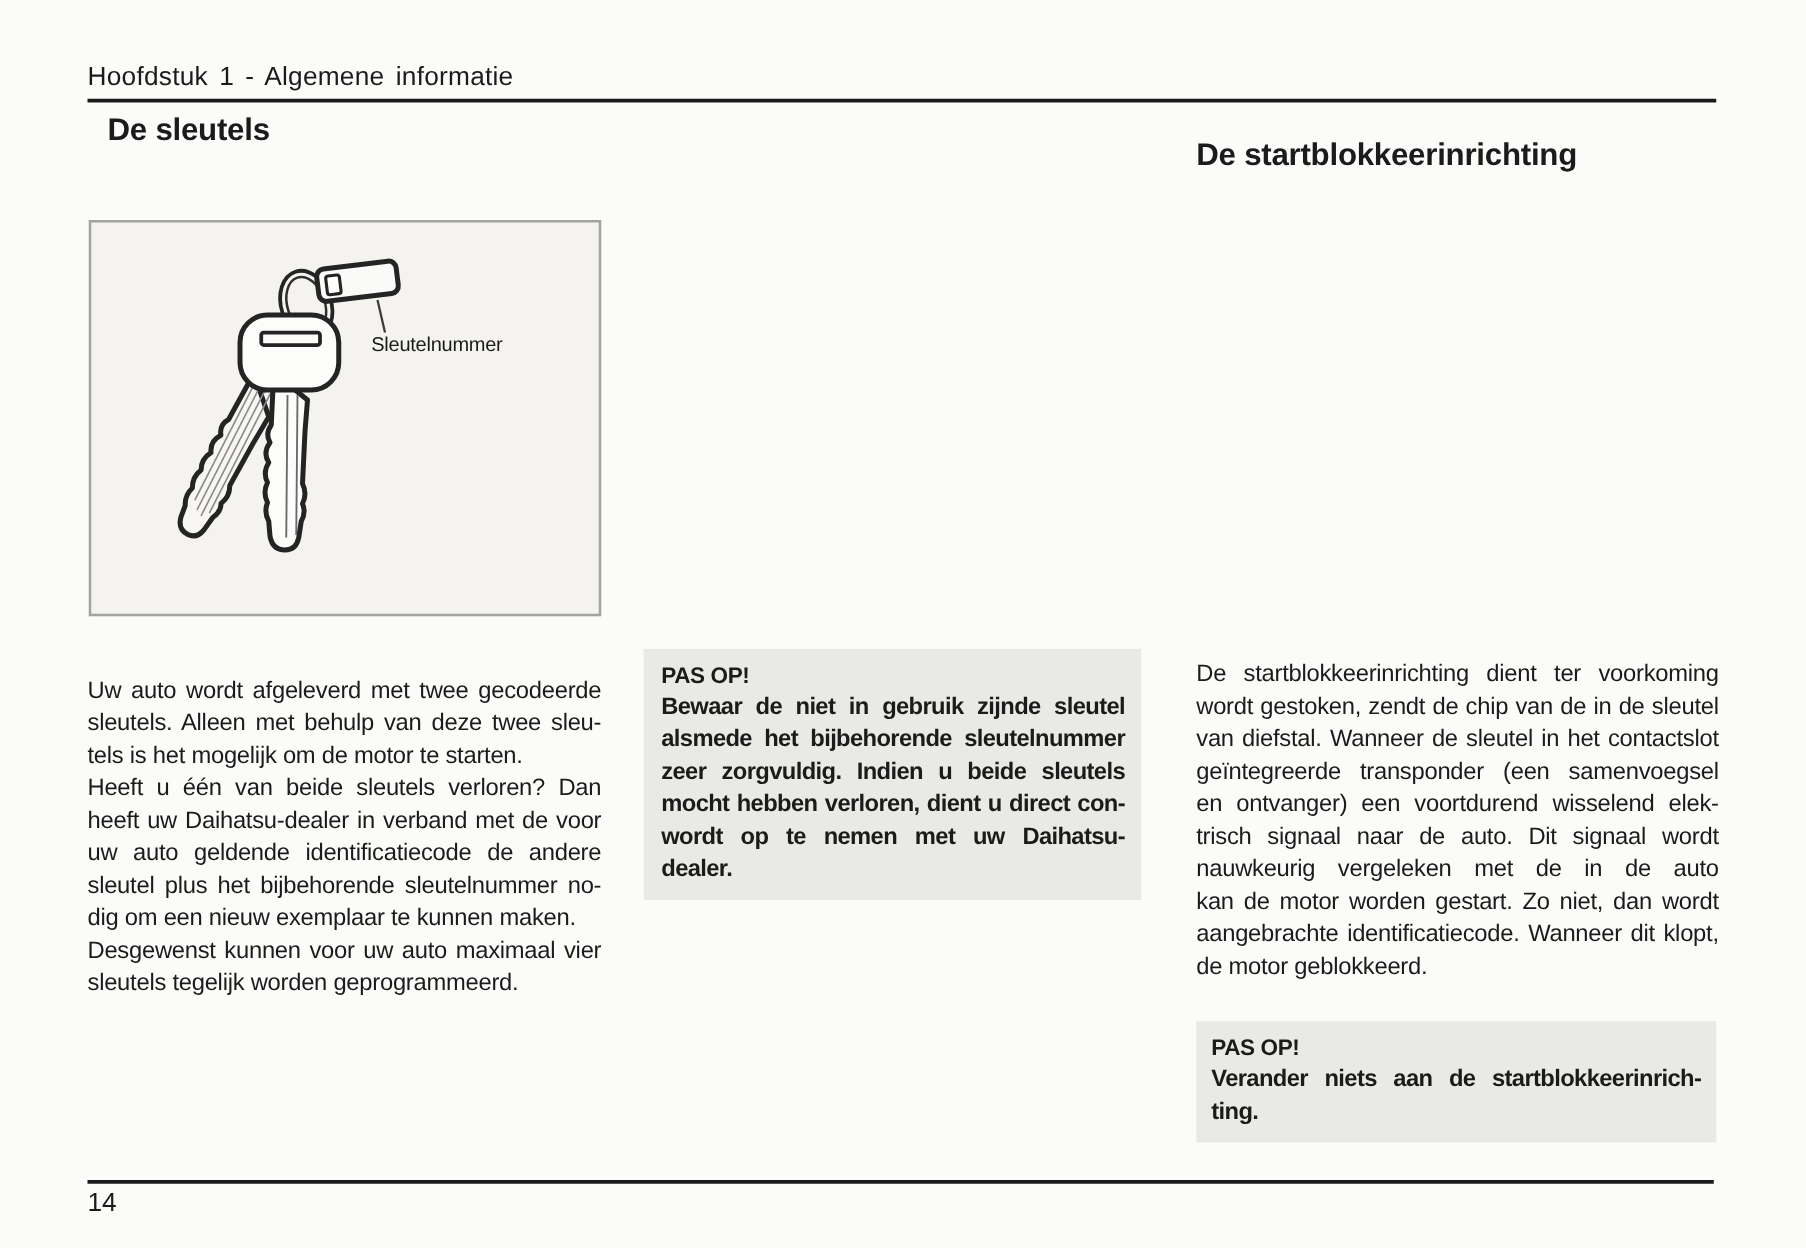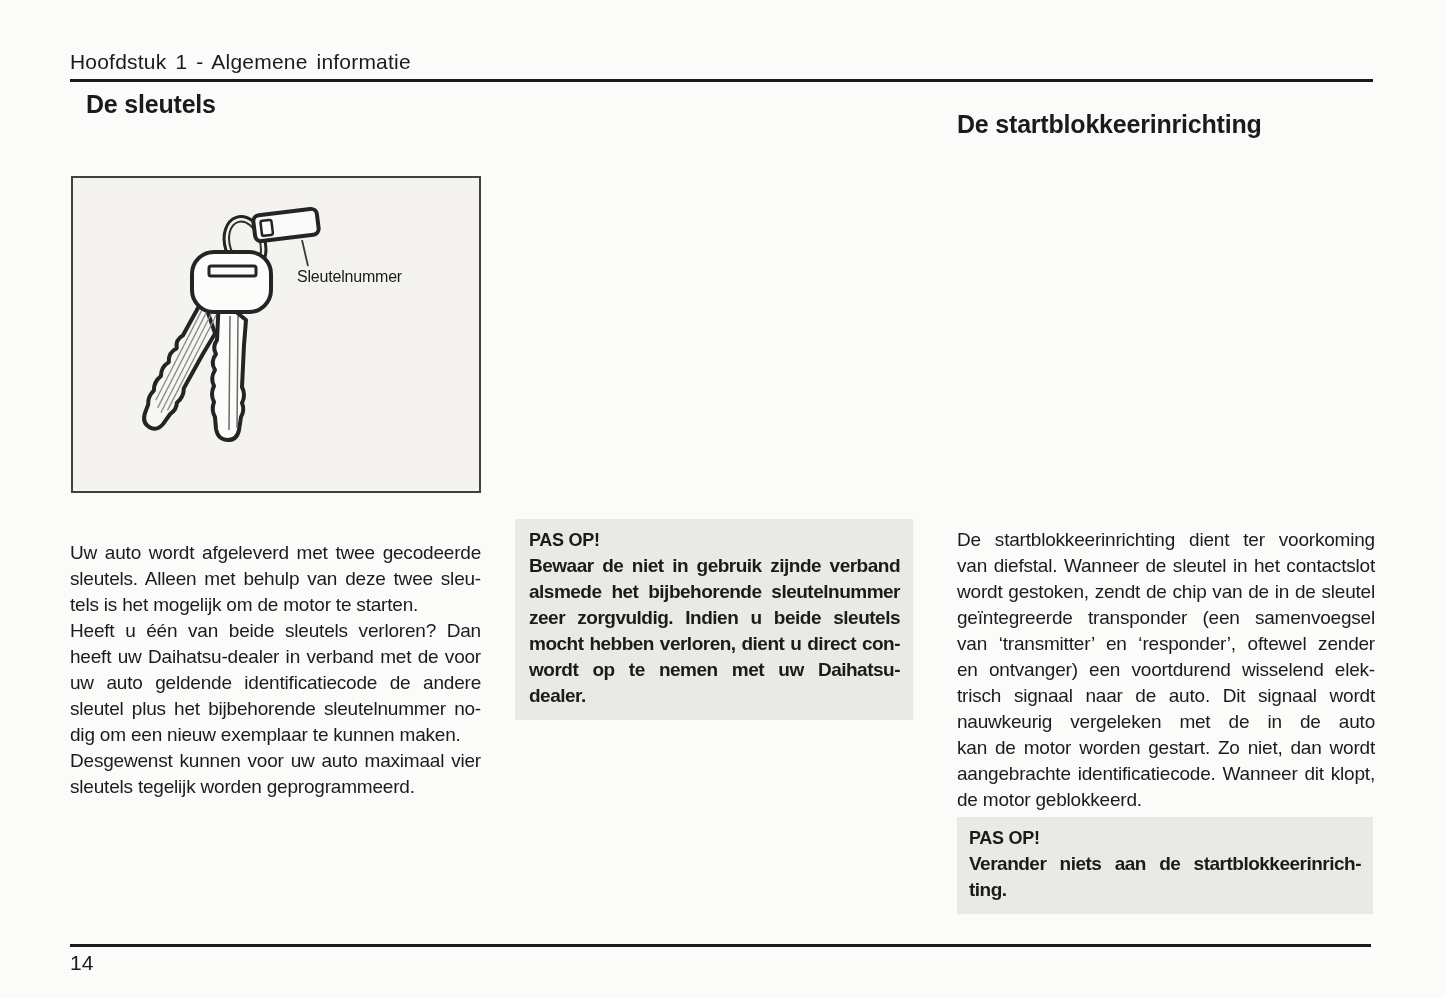--- a/index.html
+++ b/index.html
@@ -25,21 +25,21 @@
   .top-rule{left:70px;top:79px;width:1303px;height:3px;}
   .bottom-rule{left:70px;top:944px;width:1301px;height:3px;}
   .sec-title{
     position:absolute;top:90px;margin:0;
     font-size:25px;font-weight:700;letter-spacing:-0.2px;
   }
   .sec-title.t-left{left:70px;margin-left:16px;}
   .sec-title.t-right{left:957px;margin-top:20px;}
   .figure{
     position:absolute;left:71px;top:176px;width:406px;height:313px;
-    background:var(--figure-bg);border:2px solid #404040;
+    background:var(--figure-bg);border:2px solid #a3a3a3;
   }
   .figure svg{position:absolute;left:0;top:0;}
   .fig-label{
     position:absolute;left:224px;top:90px;
     font-size:16px;letter-spacing:-0.2px;white-space:nowrap;
   }
   .textcol{position:absolute;}
   .col-left{left:70px;top:540px;width:411px;}
   .col-right{left:957px;top:527px;width:418px;}
   .warnbox{
@@ -122,35 +122,34 @@
       </div>
       <div class="para">
         <div class="jline">Desgewenst kunnen voor uw auto maximaal vier</div>
         <div class="jline last">sleutels tegelijk worden geprogrammeerd.</div>
       </div>
     </div>
 
   <div class="warnbox warn-mid">
     <div class="warn-title">PAS OP!</div>
     <div>
-        <div class="jline">Bewaar de niet in gebruik zijnde verband</div>
+        <div class="jline">Bewaar de niet in gebruik zijnde sleutel</div>
         <div class="jline">alsmede het bijbehorende sleutelnummer</div>
         <div class="jline">zeer zorgvuldig. Indien u beide sleutels</div>
         <div class="jline">mocht hebben verloren, dient u direct con-</div>
         <div class="jline last">wordt op te nemen met uw Daihatsu-dealer.</div>
       </div>
   </div>
 
   <div class="textcol col-right">
       <div class="para">
         <div class="jline">De startblokkeerinrichting dient ter voorkoming</div>
+        <div class="jline">wordt gestoken, zendt de chip van de in de sleutel</div>
         <div class="jline">van diefstal. Wanneer de sleutel in het contactslot</div>
-        <div class="jline">wordt gestoken, zendt de chip van de in de sleutel</div>
         <div class="jline">geïntegreerde transponder (een samenvoegsel</div>
-        <div class="jline">van ‘transmitter’ en ‘responder’, oftewel zender</div>
         <div class="jline">en ontvanger) een voortdurend wisselend elek-</div>
         <div class="jline">trisch signaal naar de auto. Dit signaal wordt</div>
         <div class="jline">nauwkeurig vergeleken met de in de auto</div>
         <div class="jline">kan de motor worden gestart. Zo niet, dan wordt</div>
         <div class="jline">aangebrachte identificatiecode. Wanneer dit klopt,</div>
         <div class="jline last">de motor geblokkeerd.</div>
       </div>
     </div>
 
   <div class="warnbox warn-right">

